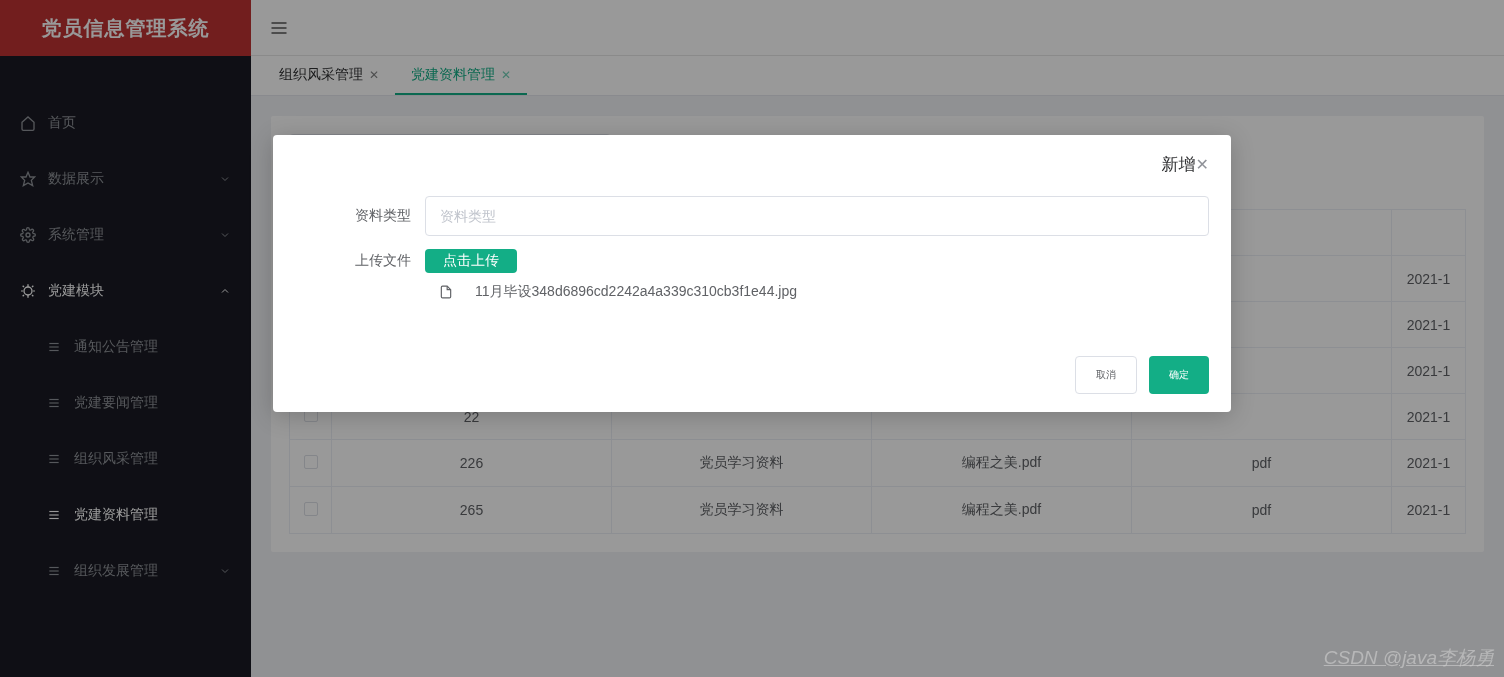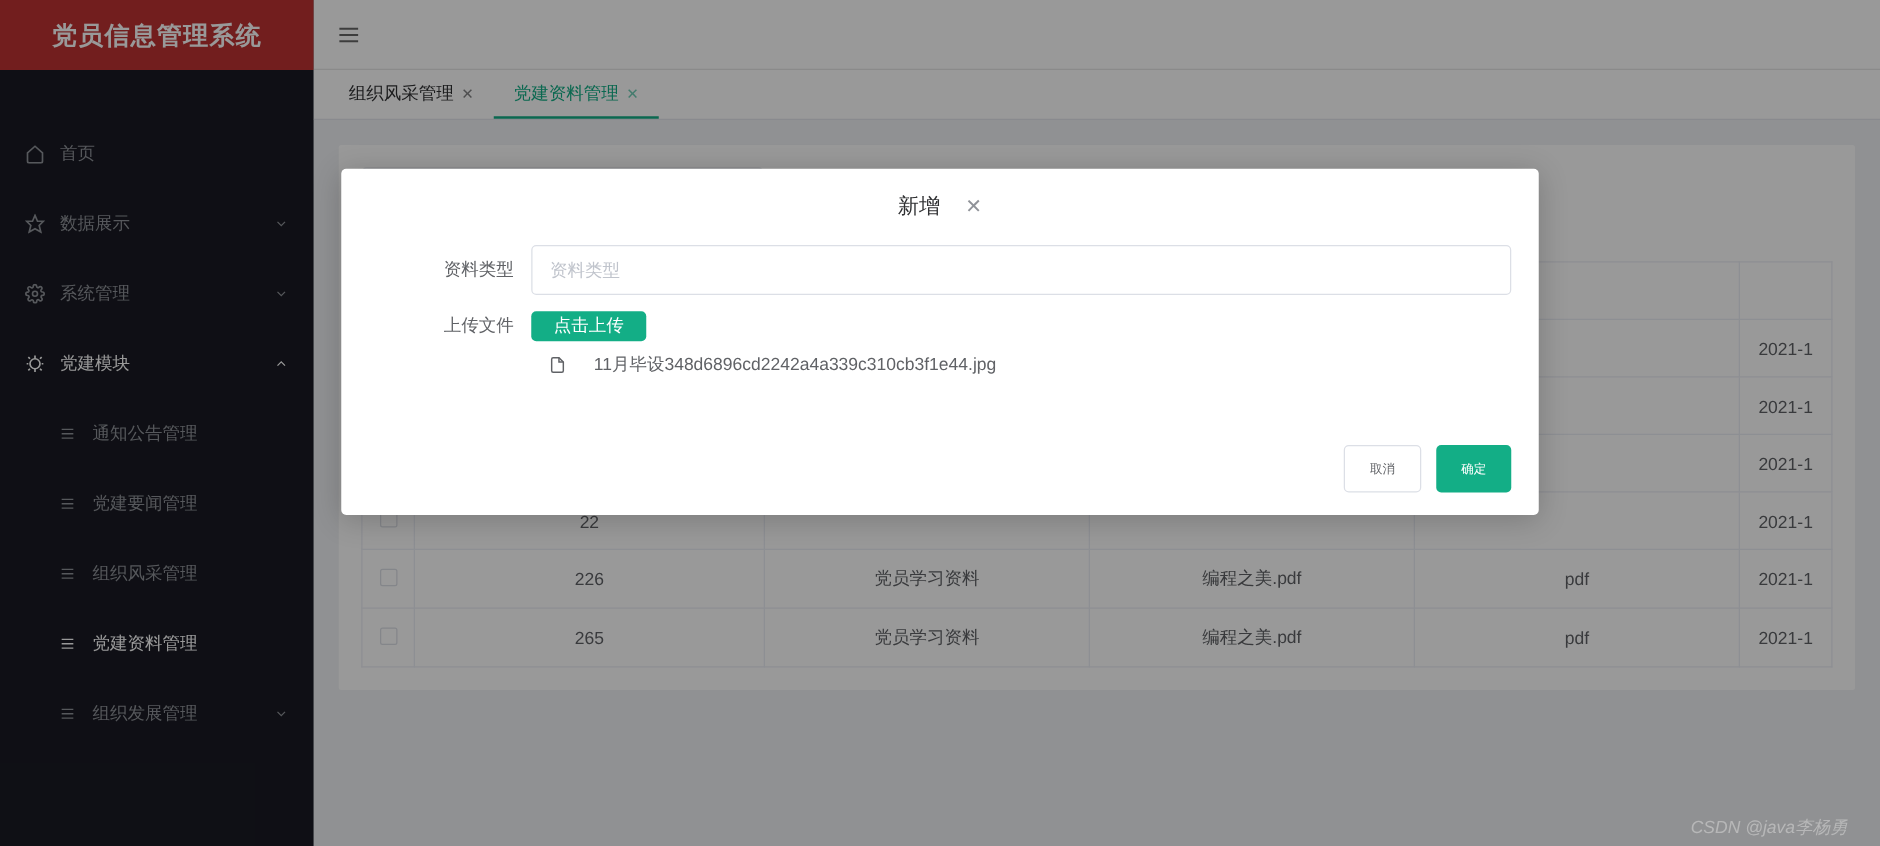--- a/index.html
+++ b/index.html
@@ -135,23 +135,22 @@
     .dialog {
       background: #fff;
       width: 958px;
       margin-top: 135px;
       border-radius: 4px;
       box-shadow: 0 4px 24px rgba(0,0,0,0.2);
     }
     .dialog-header {
       padding: 18px 22px 10px 22px;
       display: flex;
-      justify-content: center;
-      align-items: center;
-      gap: 20px;
+      justify-content: flex-end;
+      align-items: center;
     }
     .dialog-title { font-size: 17px; color: #303133; }
     .dialog-close { cursor: pointer; color: #909399; font-size: 16px; }
     .dialog-body { padding: 10px 22px 20px 22px; }
     .form-row { display: flex; align-items: center; margin-bottom: 13px; }
     .form-label {
       width: 130px;
       text-align: right;
       padding-right: 14px;
       color: #606266;
@@ -186,26 +185,27 @@
       font-size: 14px;
     }
     .dialog-footer {
       padding: 14px 22px 18px;
       display: flex;
       justify-content: flex-end;
       gap: 12px;
     }
     .watermark {
       position: absolute;
-      right: 26px;
+      right: 10px;
       bottom: 6px;
       color: rgba(200,200,200,0.7);
-      font-size: 14px;
+      font-size: 19px;
       font-style: italic;
       z-index: 200;
+      text-decoration: underline;
     }
     svg { display: block; }
   </style>
 </head>
 <body>
 
 <div class="app">
 
   <aside class="sidebar">
     <div class="brand">党员信息管理系统</div>

